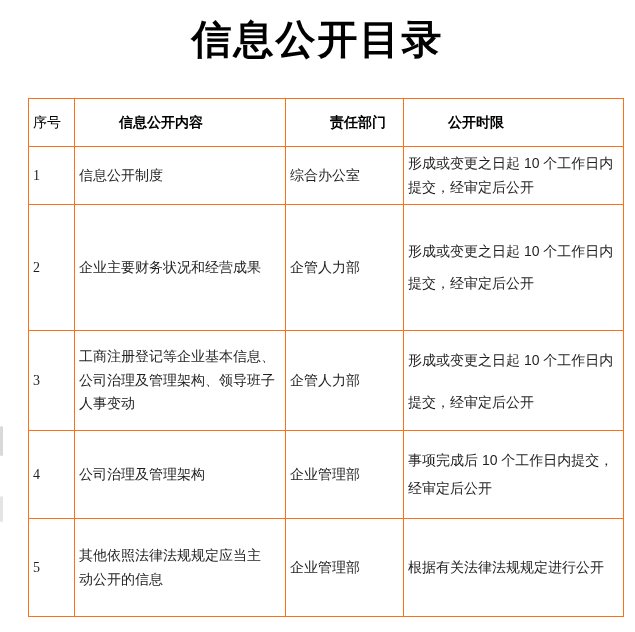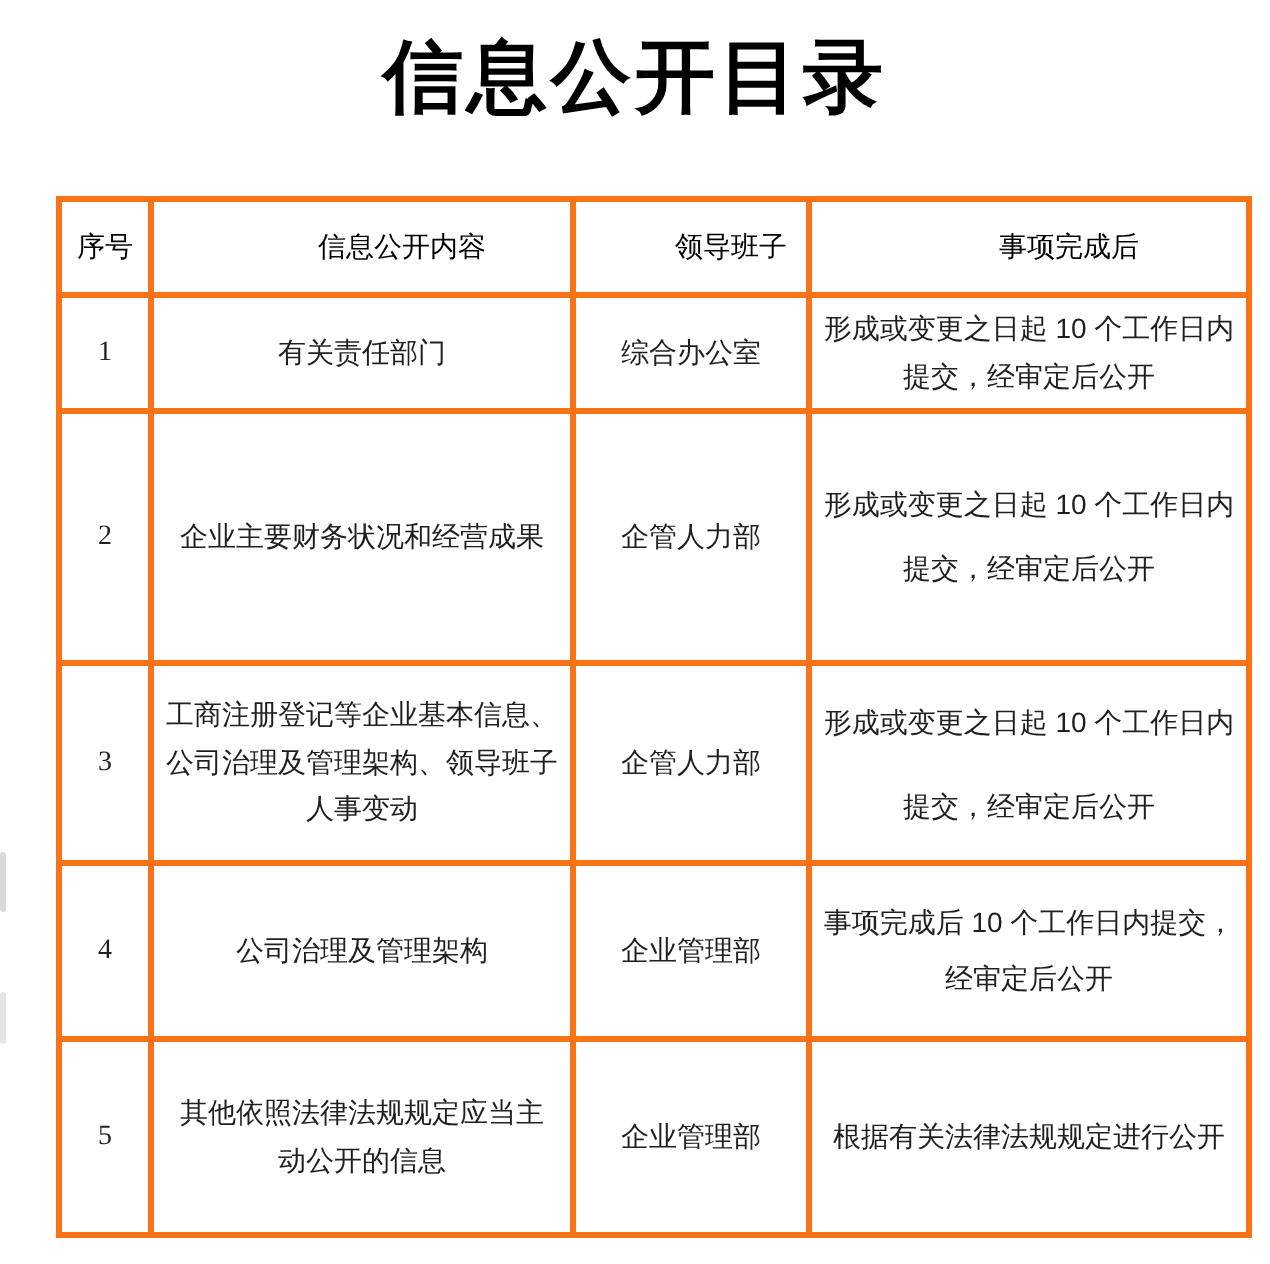--- a/index.html
+++ b/index.html
@@ -25,37 +25,37 @@
   }
 
   table.catalog {
     border-collapse: collapse;
     table-layout: fixed;
     margin-left: 28px;
     margin-top: 34px;
     width: 595px;
   }
   table.catalog td, table.catalog th {
-    border: 3px solid #f97316;
-    text-align: center;
+    border: 1px solid #f97316;
+    text-align: left;
     vertical-align: middle;
     font-size: 14px;
     font-weight: normal;
     white-space: pre-line;
     padding: 2px 4px;
     line-height: 1.7;
   }
   col.c-no      { width: 46px;  }
   col.c-content { width: 211px; }
   col.c-dept    { width: 118px; }
   col.c-limit   { width: 220px; }
 
   tr.r-header    { height: 48px; }
   tr.r-header th { font-size: 14px; color: #000000; }
-  tr.r-header th.bold { font-weight: normal; padding-left: 44px; }
+  tr.r-header th.bold { font-weight: bold; padding-left: 44px; }
 
   tr.r1 { height: 58px; }
   tr.r2 { height: 126px; }
   tr.r3 { height: 100px; }
   tr.r4 { height: 88px; }
   tr.r5 { height: 98px; }
 
   td.cell-no {
     font-family: "Liberation Serif", serif;
     font-size: 14px;
@@ -90,27 +90,27 @@
     <colgroup>
       <col class="c-no">
         <col class="c-content">
         <col class="c-dept">
         <col class="c-limit">
     </colgroup>
     <tbody>
       <tr class="r-header">
         <th>序号</th>
         <th class="bold">信息公开内容</th>
-        <th class="bold">领导班子</th>
-        <th class="bold">事项完成后</th>
+        <th class="bold">责任部门</th>
+        <th class="bold">公开时限</th>
       </tr>
 
       <tr class="r1">
         <td class="cell-no">1</td>
-        <td class="cell-content">有关责任部门</td>
+        <td class="cell-content">信息公开制度</td>
         <td class="cell-dept">综合办公室</td>
         <td class="cell-limit">形成或变更之日起 10 个工作日内
 提交，经审定后公开</td>
       </tr>
 
       <tr class="r2">
         <td class="cell-no">2</td>
         <td class="cell-content">企业主要财务状况和经营成果</td>
         <td class="cell-dept">企管人力部</td>
         <td class="cell-limit">形成或变更之日起 10 个工作日内

